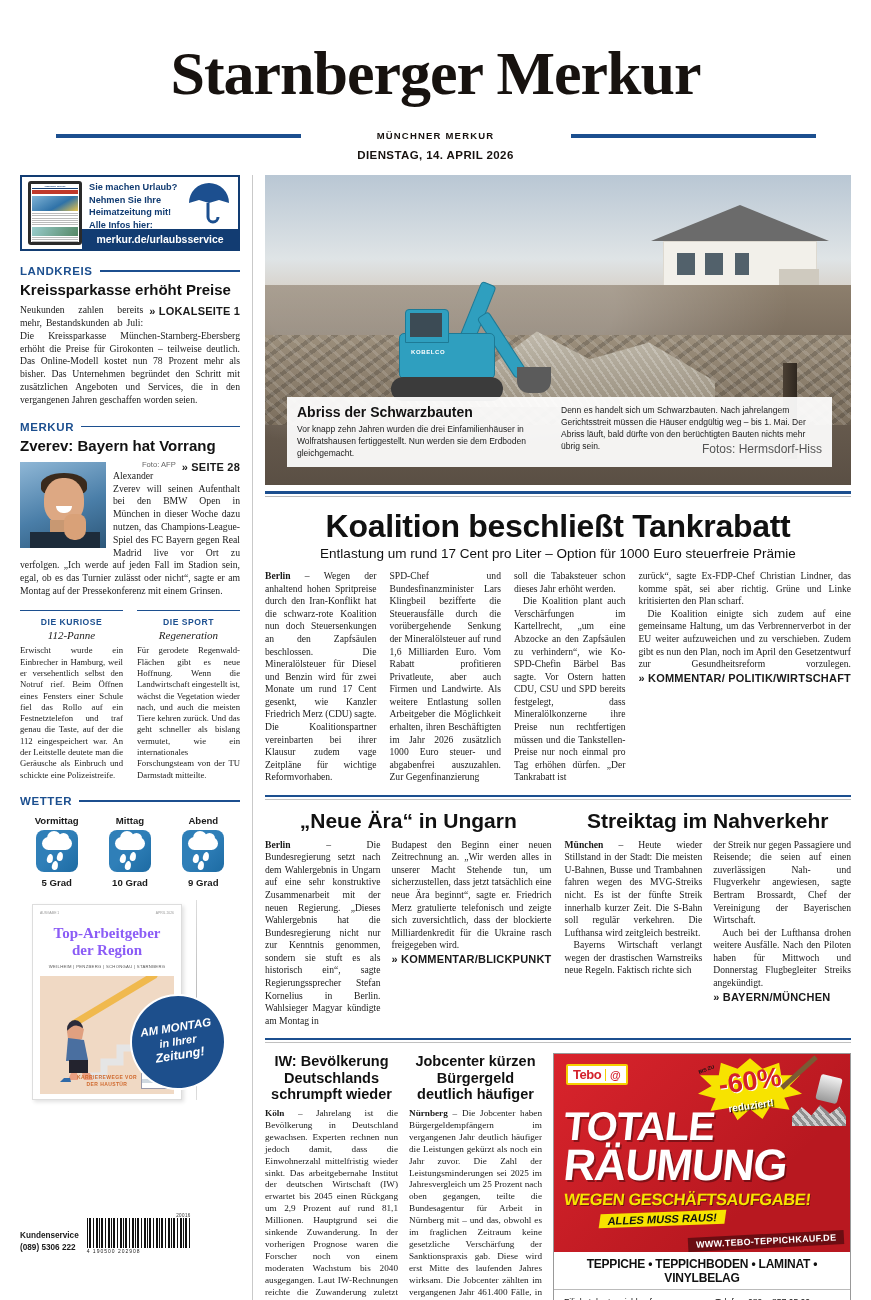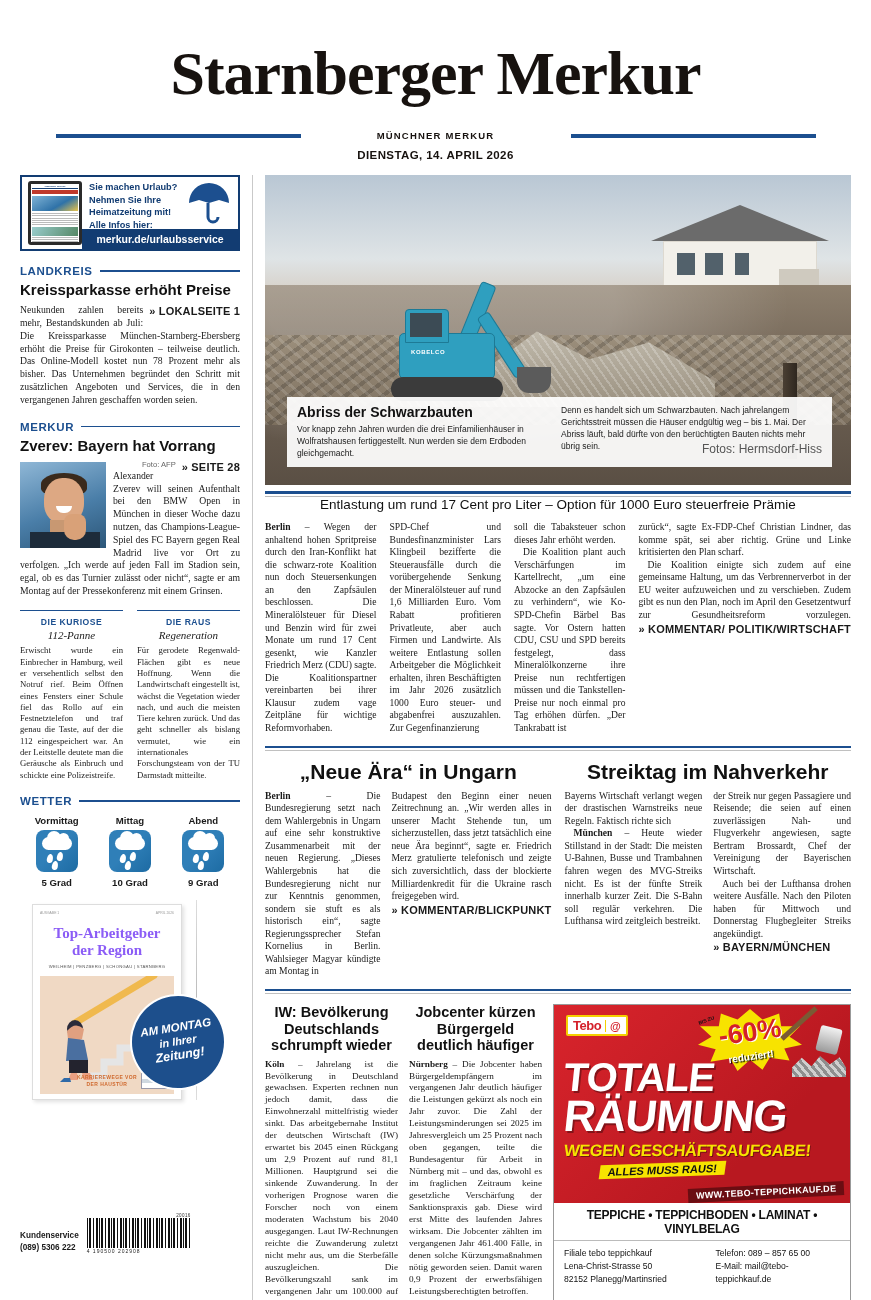--- a/index.html
+++ b/index.html
@@ -501,21 +501,21 @@
           <div></div>
           <div></div>
         </div>
       <div class="dual">
         <div class="dual-col">
           <div class="dual-lab">DIE KURIOSE</div>
           <div class="dual-title">112-Panne</div>
           <div class="dual-body">Erwischt wurde ein Einbrecher in Hamburg, weil er versehentlich selbst den Notruf rief. Beim Öffnen eines Fensters einer Schule fiel das Rollo auf ein Festnetztelefon und traf genau die Taste, auf der die 112 eingespeichert war. An der Leitstelle deutete man die Geräusche als Einbruch und schickte eine Polizeistreife.</div>
         </div>
         <div class="dual-col">
-          <div class="dual-lab">DIE RAUS</div>
+          <div class="dual-lab">DIE SPORT</div>
           <div class="dual-title">Regeneration</div>
           <div class="dual-body">Für gerodete Regenwald-Flächen gibt es neue Hoffnung. Wenn die Landwirtschaft eingestellt ist, wächst die Vegetation wieder nach, und auch die meisten Tiere kehren zurück. Und das geht schneller als bislang vermutet, wie ein internationales Forschungsteam von der TU Darmstadt mitteilte.</div>
         </div>
       </div>
 
       <div class="sec-label-row">
         <div class="sec-label">WETTER</div>
         <div class="line"></div>
       </div>
       <div class="weather-row">
@@ -629,20 +629,21 @@
           <div class="cap-r">
             <span>Denn es handelt sich um Schwarzbauten. Nach jahrelangem Gerichtsstreit müssen die Häuser endgültig weg – bis 1. Mai. Der Abriss läuft, bald dürfte von den berüchtigten Bauten nichts mehr übrig sein.</span>
             <span class="cap-credit">Fotos: Hermsdorf-Hiss</span>
           </div>
         </div>
       </div>
 
       <div class="rule-thick"></div>
       <div class="rule-thin"></div>
 
+      <div class="lead-head">Koalition beschließt Tankrabatt</div>
       <div class="lead-sub">Entlastung um rund 17 Cent pro Liter – Option für 1000 Euro steuerfreie Prämie</div>
       <div class="cols3">
         <div class="artbody">
           <p><b class="dateline">Berlin</b><span> – Wegen der anhaltend hohen Spritpreise durch den Iran-Konflikt hat die schwarz-rote Koalition nun doch Steuersenkungen an den Zapfsäulen beschlossen. Die Mineralölsteuer für Diesel und Benzin wird für zwei Monate um rund 17 Cent gesenkt, wie Kanzler Friedrich Merz (CDU) sagte. Die Koalitionspartner vereinbarten bei ihrer Klausur zudem vage Zeitpläne für wichtige Reformvorhaben.</span></p>
         </div>
         <div class="artbody">
           <p>SPD-Chef und Bundesfinanzminister Lars Klingbeil bezifferte die Steuerausfälle durch die vorübergehende Senkung der Mineralölsteuer auf rund 1,6 Milliarden Euro. Vom Rabatt profitieren Privatleute, aber auch Firmen und Landwirte. Als weitere Entlastung sollen Arbeitgeber die Möglichkeit erhalten, ihren Beschäftigten im Jahr 2026 zusätzlich 1000 Euro steuer- und abgabenfrei auszuzahlen. Zur Gegenfinanzierung</p>
         </div>
         <div class="artbody">
           <p>soll die Tabaksteuer schon dieses Jahr erhöht werden.</p>
@@ -674,22 +675,22 @@
             </div>
             <div class="artbody">
               <p><span>Budapest den Beginn einer neuen Zeitrechnung an. „Wir werden alles in unserer Macht Stehende tun, um sicherzustellen, dass jetzt tatsächlich eine neue Ära beginnt“, sagte er. Friedrich Merz gratulierte telefonisch und zeigte sich zuversichtlich, dass der blockierte Milliardenkredit für die Ukraine rasch freigegeben wird.</span></p>
               <p style="text-indent:0;text-align:right;"><b class="ref">» KOMMENTAR/BLICKPUNKT</b></p>
             </div>
           </div>
         </div>
         <div class="blk">
           <div class="blk-cols">
             <div class="artbody">
+              <p><b class="dateline">München</b><span> – Heute wieder Stillstand in der Stadt: Die meisten U-Bahnen, Busse und Trambahnen fahren wegen des MVG-Streiks nicht. Es ist der fünfte Streik innerhalb kurzer Zeit. Die S-Bahn soll regulär verkehren. Die Lufthansa wird zeitgleich bestreikt.</span></p>
               <p>Bayerns Wirtschaft verlangt wegen der drastischen Warnstreiks neue Regeln. Faktisch richte sich</p>
-              <p><b class="dateline">München</b><span> – Heute wieder Stillstand in der Stadt: Die meisten U-Bahnen, Busse und Trambahnen fahren wegen des MVG-Streiks nicht. Es ist der fünfte Streik innerhalb kurzer Zeit. Die S-Bahn soll regulär verkehren. Die Lufthansa wird zeitgleich bestreikt.</span></p>
             </div>
             <div class="artbody">
               <p>der Streik nur gegen Passagiere und Reisende; die seien auf einen zuverlässigen Nah- und Flugverkehr angewiesen, sagte Bertram Brossardt, Chef der Vereinigung der Bayerischen Wirtschaft.</p>
               <p><span>Auch bei der Lufthansa drohen weitere Ausfälle. Nach den Piloten haben für Mittwoch und Donnerstag Flugbegleiter Streiks angekündigt.</span> <b class="ref">» BAYERN/MÜNCHEN</b></p>
             </div>
           </div>
         </div>
       </div>
 
       <div class="sep-rule"></div>

